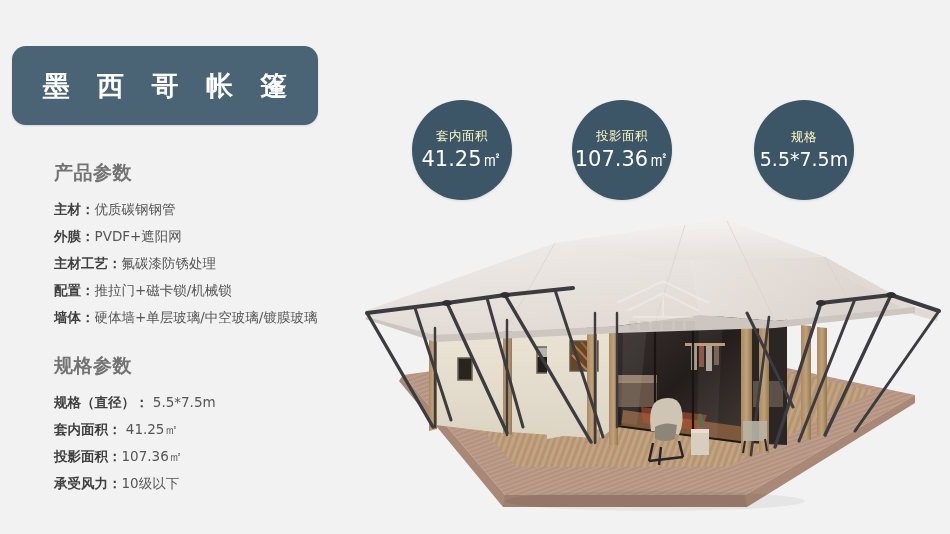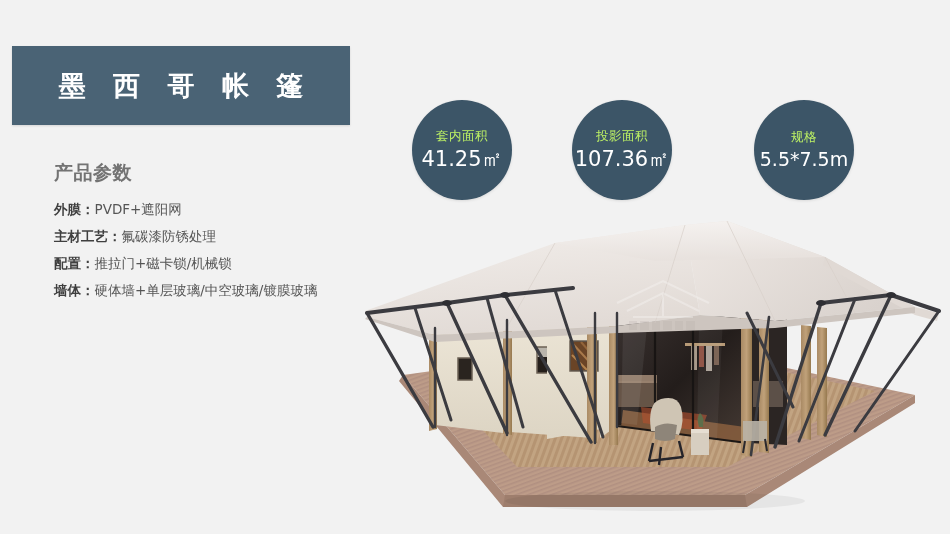--- a/index.html
+++ b/index.html
@@ -6,24 +6,25 @@
   body{
     width:950px;height:534px;
     background:#f2f2f2;
     font-family:"Liberation Sans","DejaVu Sans",sans-serif;
     overflow:hidden;position:relative;
   }
   .page{position:absolute;inset:0;background:#f2f2f2;}
 
   
   .title-banner{
-    position:absolute;left:12px;top:46px;width:338px;height:79px;
+    position:absolute;left:12px;top:46px;width:306px;height:79px;
     background:#4a6375;
     display:flex;align-items:center;justify-content:center;
     box-shadow:0 1px 2px rgba(0,0,0,.12);
+    border-radius:14px;
   }
   .title-banner .txt{
     color:#ffffff;font-size:27px;font-weight:bold;
     letter-spacing:9px;text-indent:9px;
     font-family:"DejaVu Sans","Liberation Sans",sans-serif;
   }
 
   
   .specs{position:absolute;left:54px;top:160px;width:310px;}
   .section{margin-bottom:18px;}
@@ -45,21 +46,21 @@
   .badge{
     position:absolute;width:100px;height:100px;border-radius:50%;
     background:#3c5567;
     display:flex;flex-direction:column;align-items:center;justify-content:center;
     box-shadow:0 1px 3px rgba(0,0,0,.10);
   }
   .badge.b1{left:0;top:0;}
   .badge.b2{left:160px;top:0;}
   .badge.b3{left:342px;top:0;}
   .badge .lab{
-    color:#bef264;font-size:12.5px;line-height:1;margin-bottom:7px;
+    color:#fef9c3;font-size:12.5px;line-height:1;margin-bottom:7px;
     letter-spacing:.5px;
     font-family:"DejaVu Sans","Liberation Sans",sans-serif;
   }
   .badge .val{
     color:#ffffff;font-size:21px;line-height:1;font-weight:normal;
     font-family:"DejaVu Sans","Liberation Sans",sans-serif;
     white-space:nowrap;
   }
   .badge.b3 .val{font-size:19px;}
 
@@ -80,33 +81,52 @@
   <div class="title-banner">
     <span class="txt">墨 西 哥 帐 篷</span>
   </div>
 
   <div class="specs">
 
     <div class="section">
       <div class="section-title">产品参数</div>
 
       <div class="row">
+        <span class="k">主材：</span><span class="v">优质碳钢钢管</span>
+      </div>
+      <div class="row">
         <span class="k">外膜：</span><span class="v">PVDF+遮阳网</span>
       </div>
       <div class="row">
         <span class="k">主材工艺：</span><span class="v">氟碳漆防锈处理</span>
       </div>
       <div class="row">
         <span class="k">配置：</span><span class="v">推拉门+磁卡锁/机械锁</span>
       </div>
       <div class="row">
         <span class="k">墙体：</span><span class="v">硬体墙+单层玻璃/中空玻璃/镀膜玻璃</span>
       </div>
     </div>
 
+    <div class="section specs2">
+      <div class="section-title">规格参数</div>
+
+      <div class="row">
+        <span class="k">规格（直径）：</span><span class="v"> 5.5*7.5m</span>
+      </div>
+      <div class="row">
+        <span class="k">套内面积：</span><span class="v"> 41.25㎡</span>
+      </div>
+      <div class="row">
+        <span class="k">投影面积：</span><span class="v">107.36㎡</span>
+      </div>
+      <div class="row">
+        <span class="k">承受风力：</span><span class="v">10级以下</span>
+      </div>
+    </div>
 
   </div>
 
   <div class="badges">
     <div class="badge b1">
       <span class="lab">套内面积</span>
       <span class="val">41.25㎡</span>
     </div>
     <div class="badge b2">
       <span class="lab">投影面积</span>

